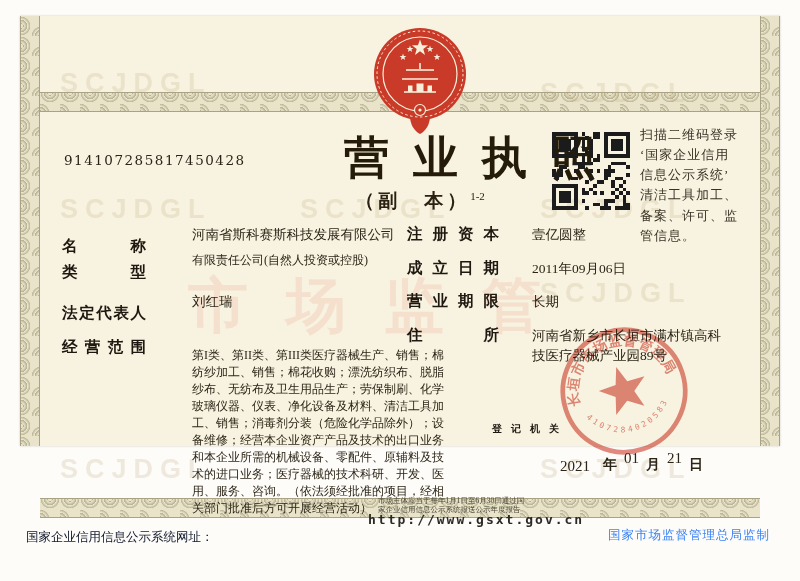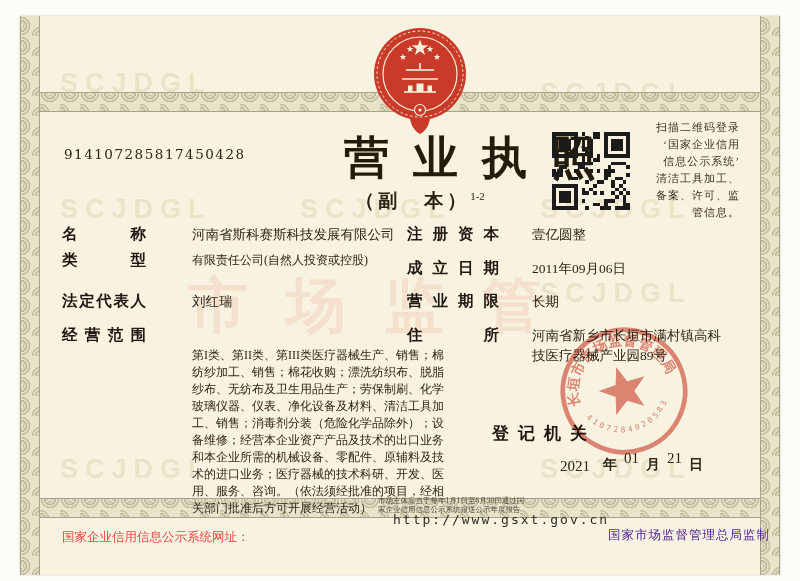--- a/index.html
+++ b/index.html
@@ -2,21 +2,21 @@
 <html><head>
 <meta charset="utf-8">
 <style>
   * { margin:0; padding:0; box-sizing:border-box; }
   html,body { width:800px; height:581px; overflow:hidden; background:#fcfbf7; }
   body { font-family:"Liberation Serif", serif; color:#241b0e; position:relative; }
 
   .page { position:absolute; inset:0; background:#fdfcf9; }
 
   
-  .cert { position:absolute; left:20px; top:16px; width:760px; height:559px;
+  .cert { position:absolute; left:20px; top:16px; width:760px; height:430px;
           background:#f8f3e1; box-shadow:0 0 2px rgba(120,110,80,.35); }
 
   
   .strip { position:absolute; background-color:#e9e4c9; }
   .strip.v { width:20px; top:0; height:100%;
     border-left:1px solid #a9a284; border-right:1px solid #a9a284;
     background-image:
       radial-gradient(circle at 0px 10px, rgba(169,162,132,0) 2px, rgba(169,162,132,.85) 2.5px, rgba(236,231,205,.9) 3px, rgba(169,162,132,.8) 6px, rgba(236,231,205,.95) 6.5px, rgba(169,162,132,.7) 9px, rgba(236,231,205,0) 9.5px),
       radial-gradient(circle at 20px 20px, rgba(169,162,132,0) 2px, rgba(169,162,132,.85) 2.5px, rgba(236,231,205,.9) 3px, rgba(169,162,132,.8) 6px, rgba(236,231,205,.95) 6.5px, rgba(169,162,132,.7) 9px, rgba(236,231,205,0) 9.5px);
     background-size:20px 20px; }
@@ -32,62 +32,62 @@
   
   .wm { position:absolute; font-family:"Liberation Sans", sans-serif; font-weight:bold;
         font-size:27px; letter-spacing:7px; color:rgba(186,170,118,.22); pointer-events:none; }
   .wm-center { position:absolute; left:168px; top:250px; font-size:60px; letter-spacing:38px;
         font-weight:bold; color:rgba(220,120,95,.15); pointer-events:none; white-space:nowrap; }
 
   
   .emblem { position:absolute; left:347px; top:8px; width:106px; height:114px; }
   .code-block { position:absolute; left:44px; top:124px; }
   .code-label { font-family:"Liberation Sans", sans-serif; font-weight:bold; font-size:12.5px; letter-spacing:4px; color:#33291a; }
-  .code-value { margin-top:6px; font-family:"DejaVu Serif", serif; font-size:13.5px; letter-spacing:1.5px; color:#2c2418; }
+  .code-value { margin-top:12px; font-family:"DejaVu Serif", serif; font-size:13.5px; letter-spacing:1.5px; color:#2c2418; }
   .title { position:absolute; left:200px; top:112px; width:400px; text-align:right;
            font-family:"Liberation Sans", sans-serif; font-weight:900; font-size:45px;
            letter-spacing:24px; padding-left:24px; color:#241b08; }
   .subtitle { position:absolute; left:240px; top:172px; width:320px; text-align:center;
               font-size:19px; font-weight:bold; letter-spacing:4px; color:#2a2112; }
   .subtitle sup { font-size:11px; font-weight:normal; letter-spacing:0; }
 
   .qr-box { position:absolute; left:532px; top:116px; width:78px; height:78px; }
-  .qr-caption { position:absolute; left:620px; top:103px; width:100px;
-                font-size:11px; line-height:1.55; letter-spacing:1px; color:#3a3226;text-align:right; }
+  .qr-caption { position:absolute; left:620px; top:109px; width:100px;
+                font-size:13px; line-height:1.55; letter-spacing:1px; color:#3a3226; }
 
   
   .field { position:absolute; }
   .lbl { display:inline-block; font-family:"Liberation Sans", sans-serif; font-weight:bold;
          font-size:15.5px; color:#1e1810; text-align:justify; text-align-last:justify; vertical-align:top; }
-  .lbl.w84 { width:84px; } .lbl.w92 { width:92px; }
+  .lbl.w84 { width:84px;margin-top:12px; } .lbl.w92 { width:92px; }
   .val { position:absolute; font-size:13.5px; color:#2c2517; line-height:1.45; }
   .val.small { font-size:12px; }
 
   .scope-val { position:absolute; left:130px; top:1px; width:252px; font-size:12px;
                line-height:17px; text-align:justify; color:#2c2517;margin-top:21px; }
 
   .authority { position:absolute; left:472px; top:406px; font-family:"Liberation Sans", sans-serif;
-               font-weight:bold; font-size:17px; letter-spacing:9px; color:#1e1810; }
+               font-weight:bold; font-size:10px; letter-spacing:9px; color:#1e1810; }
 
   .issue-date { position:absolute; left:536px; top:440px; font-size:15px; color:#2c2517; white-space:nowrap; }
   .issue-date .num { font-family:Liberation Serif, serif; position:relative; top:-6px; padding:0 4px; }
   .issue-date .num.yr { top:2px; padding-right:10px; }
   .issue-date .unit { font-family:"Liberation Sans", sans-serif; font-weight:bold; font-size:14px; padding:0 3px; }
 
   
   .seal { position:absolute; left:525px; top:296px; width:158px; height:158px;
           transform:rotate(-18deg); color:#dc6e61; opacity:.8; mix-blend-mode:multiply; }
 
   
-  .footer-label { position:absolute; left:26px; top:529px; font-size:12.5px; color:#ef4444;margin-left:36px; }
+  .footer-label { position:absolute; left:26px; top:529px; font-size:12.5px; color:#0f172a; }
   .footer-url { position:absolute; left:368px; top:512px; font-family:"DejaVu Sans Mono", monospace;
-                font-weight:normal; font-size:13px; letter-spacing:2px; color:#2c2a24; z-index:6;margin-left:25px; }
+                font-weight:bold; font-size:13px; letter-spacing:2px; color:#2c2a24; z-index:6; }
   .footer-notice { position:absolute; left:378px; top:496px; font-size:7.5px; line-height:9px;
                    color:#4c483a; z-index:6; }
-  .footer-producer { position:absolute; left:608px; top:527px; font-size:12.5px; letter-spacing:1px; color:#4c1d95; }
+  .footer-producer { position:absolute; left:608px; top:527px; font-size:12.5px; letter-spacing:1px; color:#3b82f6; }
 </style>
 </head>
 <body>
 
 <div class="page">
   <div class="cert">
 
     <div class="strip v left"></div>
     <div class="strip v right"></div>
     <div class="strip h top"></div>

